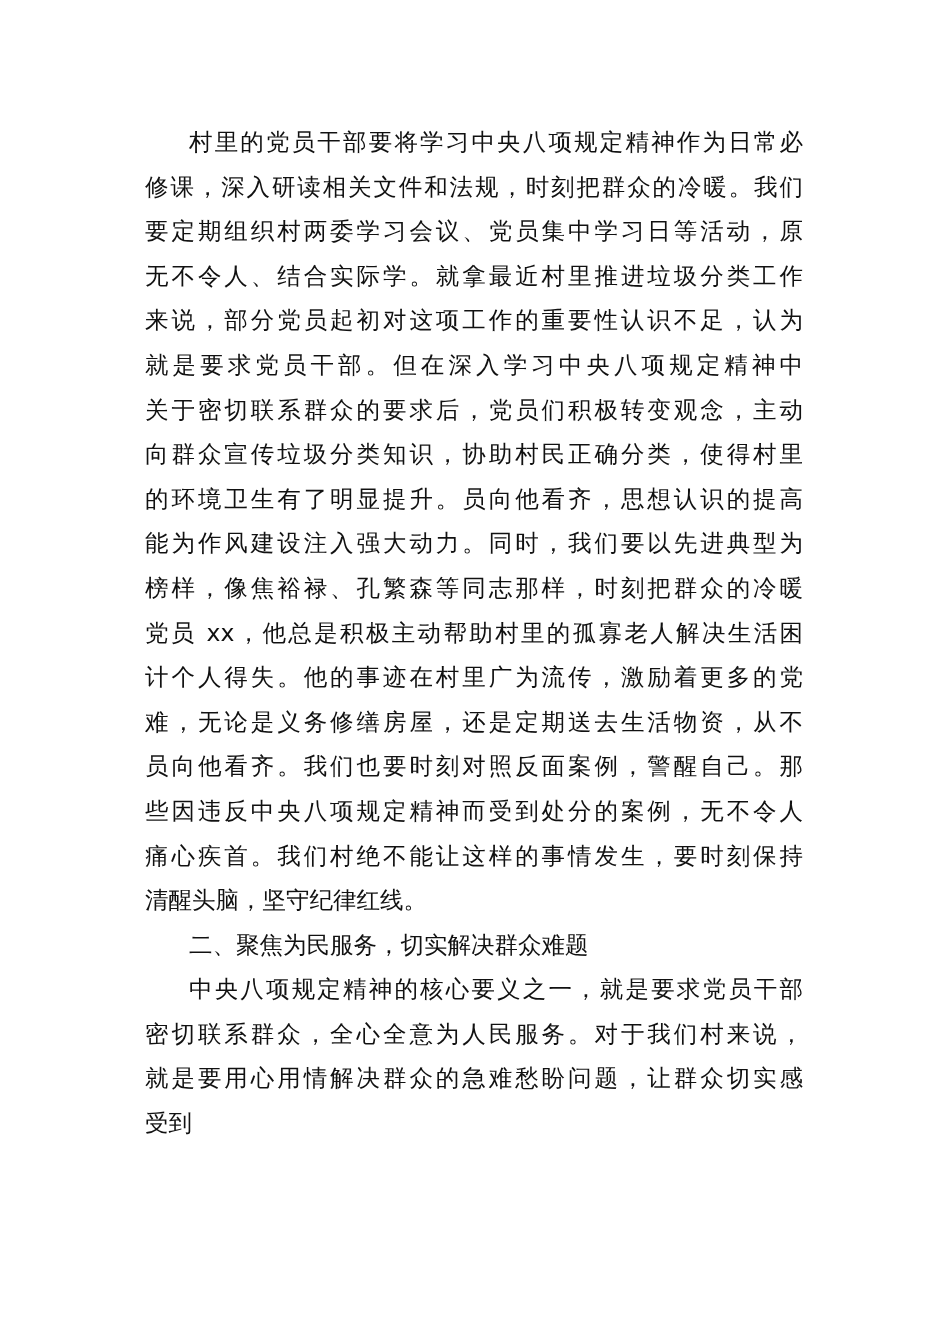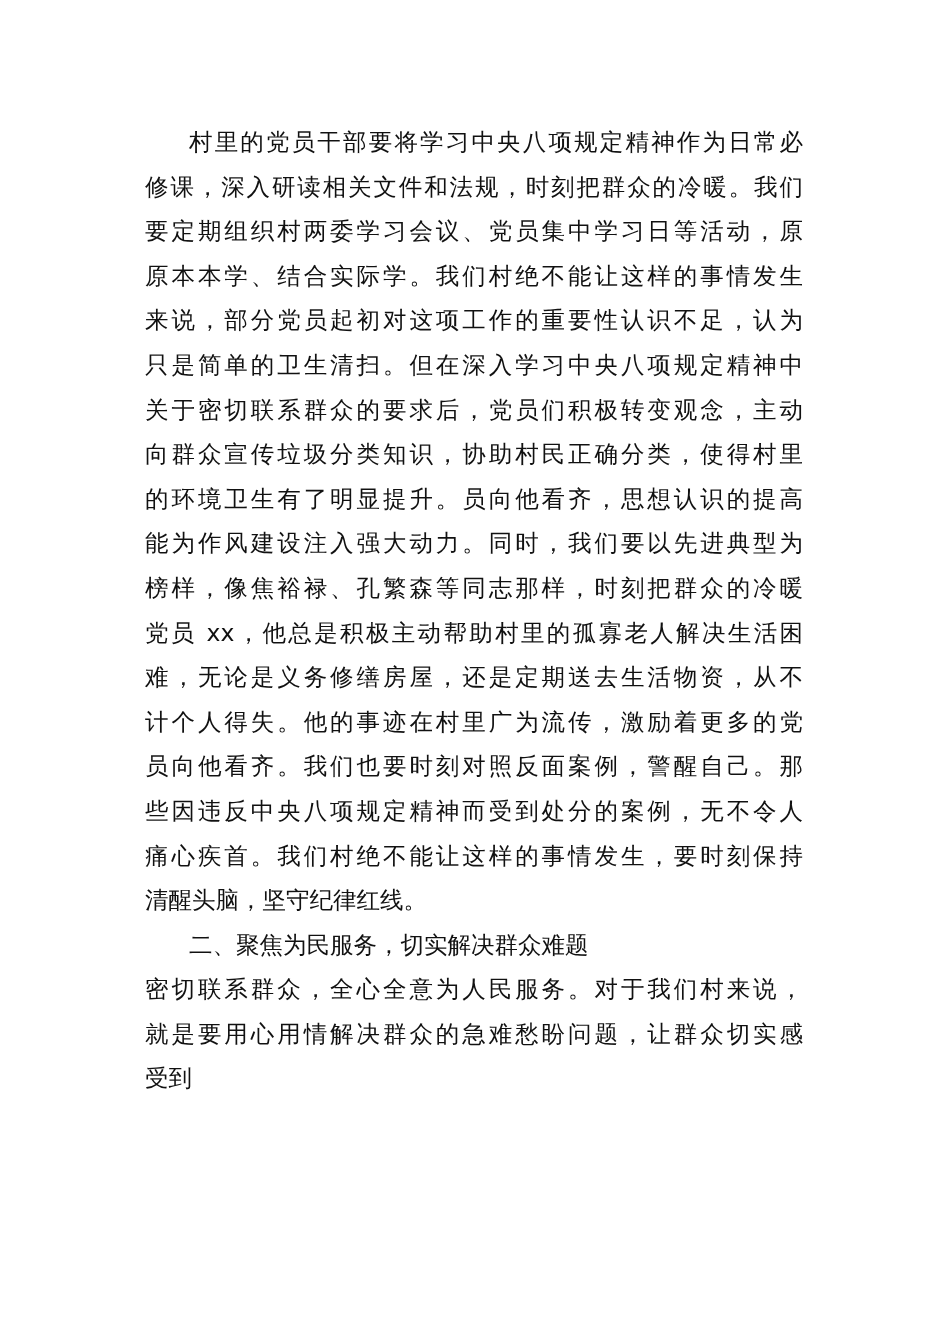--- a/index.html
+++ b/index.html
@@ -52,41 +52,42 @@
 </head>
 <body>
 
 <div class="page">
   <div class="text-block">
 
     <div>
       <div class="line indent">村里的党员干部要将学习中央八项规定精神作为日常必</div>
       <div class="line">修课，深入研读相关文件和法规，时刻把群众的冷暖。我们</div>
       <div class="line">要定期组织村两委学习会议、党员集中学习日等活动，原</div>
-      <div class="line">原本本学、结合实际学。我们村绝不能让这样的事情发生</div>
+      <div class="line">无不令人、结合实际学。就拿最近村里推进垃圾分类工作</div>
       <div class="line">来说，部分党员起初对这项工作的重要性认识不足，认为</div>
-      <div class="line">只是简单的卫生清扫。但在深入学习中央八项规定精神中</div>
+      <div class="line">就是要求党员干部。但在深入学习中央八项规定精神中</div>
       <div class="line">关于密切联系群众的要求后，党员们积极转变观念，主动</div>
       <div class="line">向群众宣传垃圾分类知识，协助村民正确分类，使得村里</div>
       <div class="line">的环境卫生有了明显提升。员向他看齐，思想认识的提高</div>
       <div class="line">能为作风建设注入强大动力。同时，我们要以先进典型为</div>
       <div class="line">榜样，像焦裕禄、孔繁森等同志那样，时刻把群众的冷暖</div>
       <div class="line">党员 xx，他总是积极主动帮助村里的孤寡老人解决生活困</div>
+      <div class="line">计个人得失。他的事迹在村里广为流传，激励着更多的党</div>
       <div class="line">难，无论是义务修缮房屋，还是定期送去生活物资，从不</div>
-      <div class="line">计个人得失。他的事迹在村里广为流传，激励着更多的党</div>
       <div class="line">员向他看齐。我们也要时刻对照反面案例，警醒自己。那</div>
       <div class="line">些因违反中央八项规定精神而受到处分的案例，无不令人</div>
       <div class="line">痛心疾首。我们村绝不能让这样的事情发生，要时刻保持</div>
       <div class="line last">清醒头脑，坚守纪律红线。</div>
     </div>
 
     <div>
       <div class="line heading">二、聚焦为民服务，切实解决群众难题</div>
     </div>
 
     <div>
+      <div class="line indent">中央八项规定精神的核心要义之一，就是要求党员干部</div>
       <div class="line">密切联系群众，全心全意为人民服务。对于我们村来说，</div>
       <div class="line">就是要用心用情解决群众的急难愁盼问题，让群众切实感</div>
       <div class="line last">受到</div>
     </div>
 
   </div>
 </div>
 
 </body></html>

